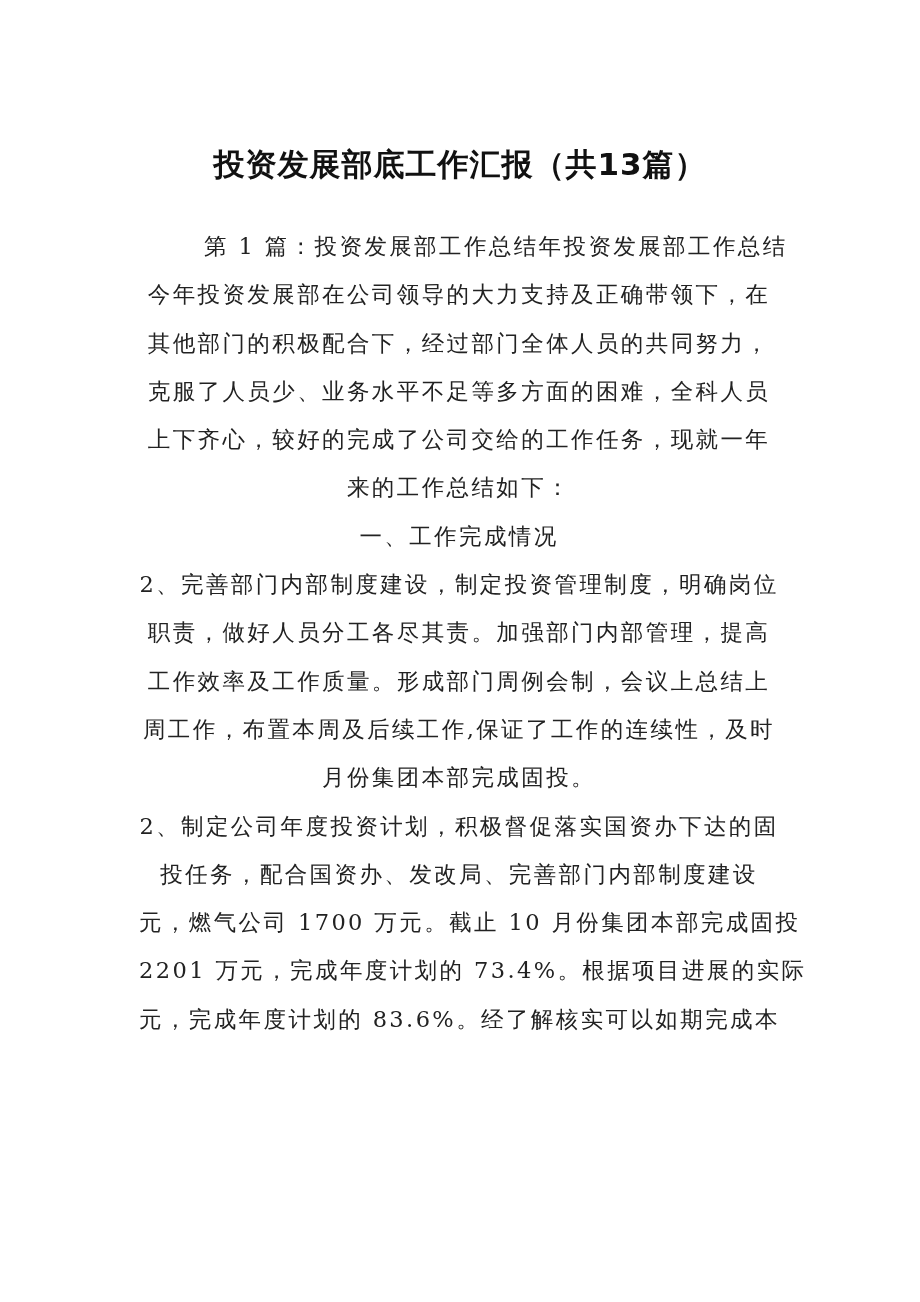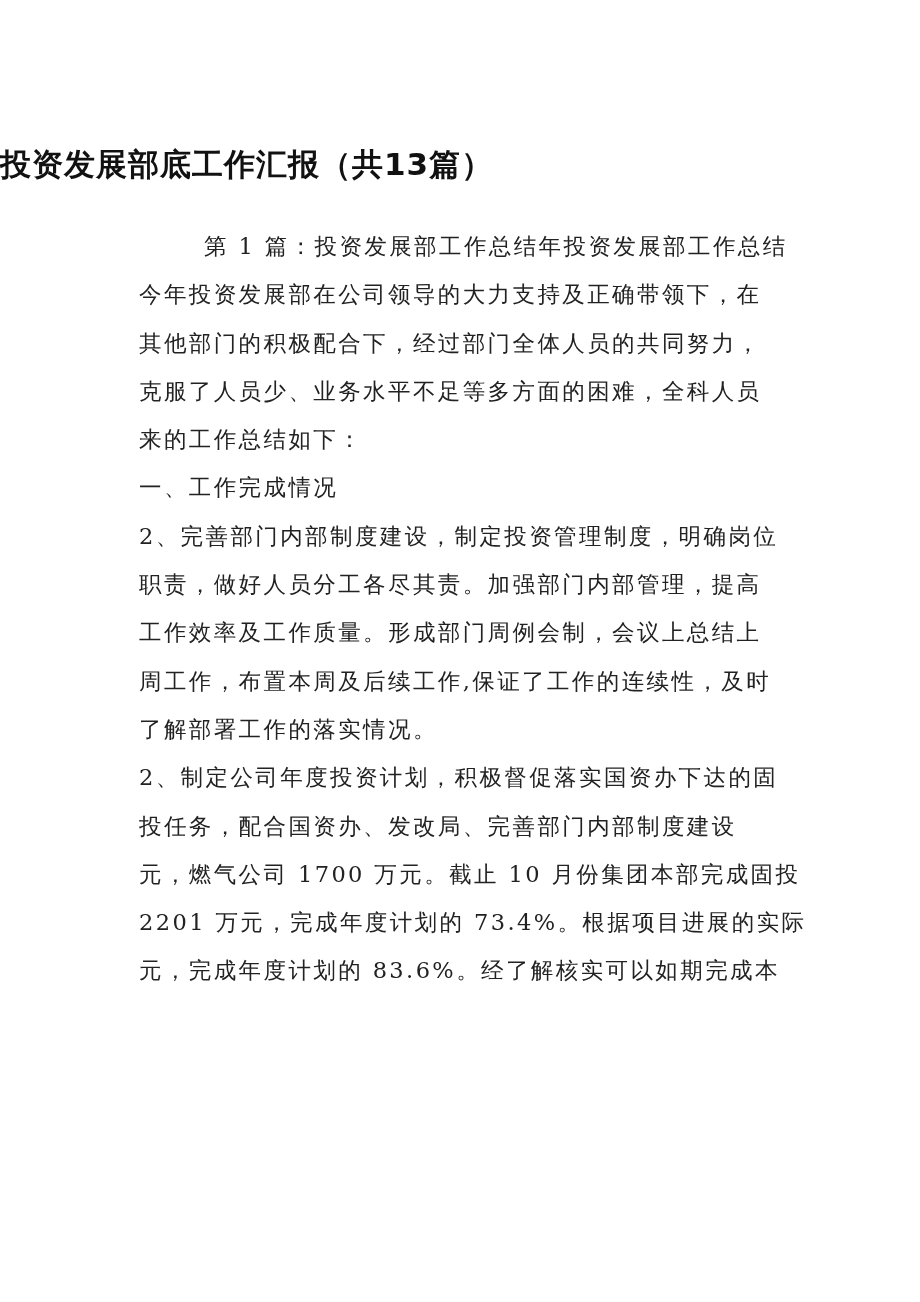--- a/index.html
+++ b/index.html
@@ -19,21 +19,21 @@
       left: 0; top: 0;
       width: 920px;
       height: 1302px;
       background: #ffffff;
     }
     .title {
       position: absolute;
       left: 0;
       width: 920px;
       top: 142px;
-      text-align: left;
+      text-align: center;
       font-family: "DejaVu Sans", "Liberation Sans", sans-serif;
       font-weight: bold;
       font-size: 31px;
       line-height: 44px;
       letter-spacing: 1px;
       color: #111111;
     }
     .body {
       position: absolute;
       left: 139px;
@@ -41,42 +41,44 @@
       width: 640px;
       font-family: "DejaVu Serif", "Liberation Serif", serif;
       font-size: 22.5px;
       color: #222222;
     }
     .line {
       height: 48.3px;
       line-height: 48.3px;
       white-space: nowrap;
       letter-spacing: 2.4px;
+      text-align: center;
     }
     .indent {
       padding-left: 65px;
     }
   </style>
 </head>
 <body>
 
 <div class="page">
   <div class="title">投资发展部底工作汇报（共13篇）</div>
 
   <div class="body">
     <div class="line indent">第 1 篇：投资发展部工作总结年投资发展部工作总结</div>
     <div class="line">今年投资发展部在公司领导的大力支持及正确带领下，在</div>
     <div class="line">其他部门的积极配合下，经过部门全体人员的共同努力，</div>
     <div class="line">克服了人员少、业务水平不足等多方面的困难，全科人员</div>
+    <div class="line">上下齐心，较好的完成了公司交给的工作任务，现就一年</div>
     <div class="line">来的工作总结如下：</div>
     <div class="line">一、工作完成情况</div>
     <div class="line">2、完善部门内部制度建设，制定投资管理制度，明确岗位</div>
     <div class="line">职责，做好人员分工各尽其责。加强部门内部管理，提高</div>
     <div class="line">工作效率及工作质量。形成部门周例会制，会议上总结上</div>
     <div class="line">周工作，布置本周及后续工作,保证了工作的连续性，及时</div>
-    <div class="line">了解部署工作的落实情况。</div>
+    <div class="line">月份集团本部完成固投。</div>
     <div class="line">2、制定公司年度投资计划，积极督促落实国资办下达的固</div>
     <div class="line">投任务，配合国资办、发改局、完善部门内部制度建设</div>
     <div class="line">元，燃气公司 1700 万元。截止 10 月份集团本部完成固投</div>
     <div class="line">2201 万元，完成年度计划的 73.4%。根据项目进展的实际</div>
     <div class="line">元，完成年度计划的 83.6%。经了解核实可以如期完成本</div>
   </div>
 </div>
 
 </body></html>

